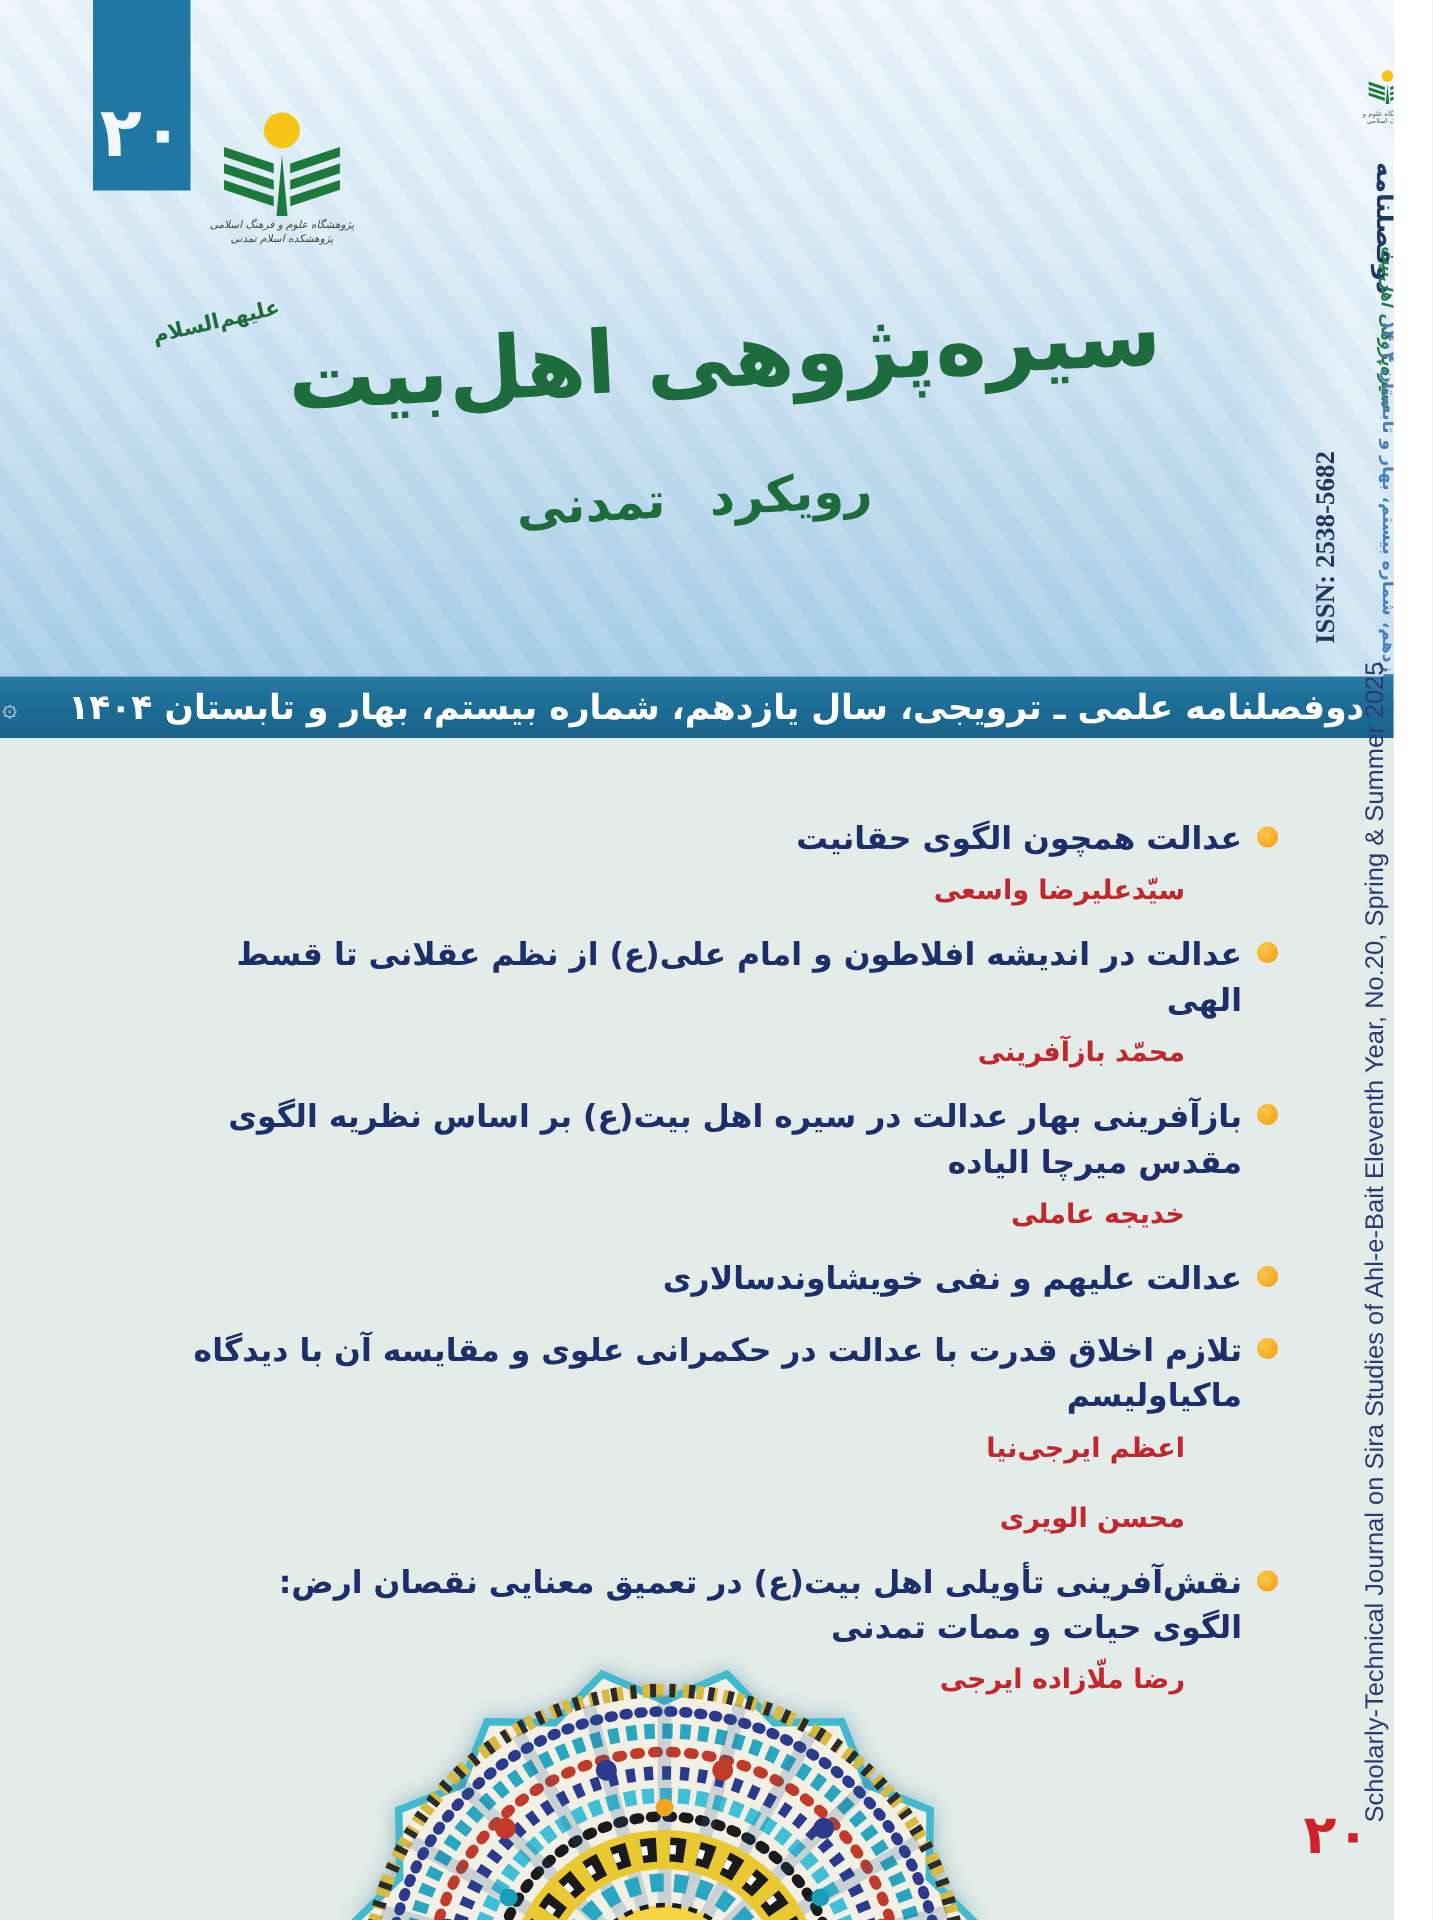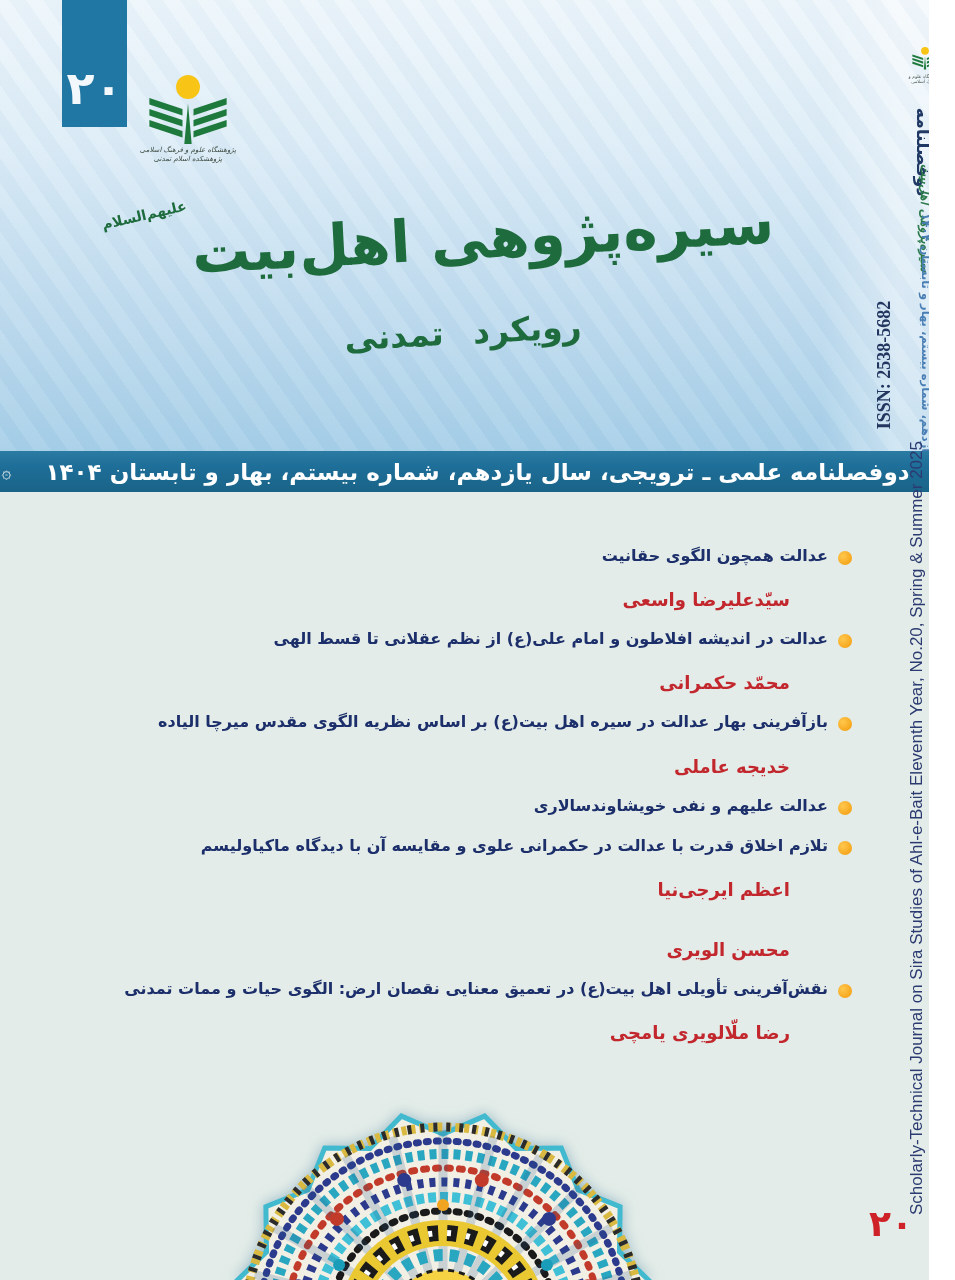--- a/index.html
+++ b/index.html
@@ -75,22 +75,22 @@
     position:absolute; right:103px; left:120px; top:52px;
     direction:rtl; display:flex; flex-direction:column; gap:17px;
   }
   .article { display:flex; flex-direction:column; }
   .a-title-row { display:flex; align-items:flex-start; gap:10px; }
   .bullet {
     flex:0 0 auto; width:14px; height:14px; border-radius:50%;
     background:radial-gradient(circle at 35% 35%, #ffc84d, #f6a71d 70%);
     margin-top:7px;
   }
-  .a-title { font-size:16px; font-weight:bold; color:#1c2f6b; line-height:1.45; }
-  .a-author { font-size:18px; font-weight:bold; color:#c3272e; margin:22px 62px 0 0; }
+  .a-title { font-size:21px; font-weight:bold; color:#1c2f6b; line-height:1.45; }
+  .a-author { font-size:18px; font-weight:bold; color:#c3272e; margin:9px 62px 0 0; }
   
   .bottom-num {
     position:absolute; right:16px; bottom:36px; color:#cf2128;
     font-size:36px; font-weight:bold;
   }
   
   .mandala { position:absolute; left:213px; bottom:0; filter:drop-shadow(0 0 7px rgba(90,140,170,0.55)); }
 </style>
 </head>
 <body>
@@ -170,21 +170,21 @@
           <span class="a-title">عدالت همچون الگوی حقانیت</span>
           </div>
         <div class="a-author">سیّدعلیرضا واسعی</div>
       </div>
 
       <div class="article">
         <div class="a-title-row">
             <span class="bullet"></span>
           <span class="a-title">عدالت در اندیشه افلاطون و امام علی(ع) از نظم عقلانی تا قسط الهی</span>
           </div>
-        <div class="a-author">محمّد حکمرانی</div>
+        <div class="a-author">محمّد بازآفرینی</div>
       </div>
 
       <div class="article">
         <div class="a-title-row">
             <span class="bullet"></span>
           <span class="a-title">بازآفرینی بهار عدالت در سیره اهل بیت(ع) بر اساس نظریه الگوی مقدس میرچا الیاده</span>
           </div>
         <div class="a-author">خدیجه عاملی</div>
       </div>
 
@@ -205,21 +205,21 @@
 
       <div class="article">
         <div class="a-author">محسن الویری</div>
       </div>
 
       <div class="article">
         <div class="a-title-row">
             <span class="bullet"></span>
           <span class="a-title">نقش‌آفرینی تأویلی اهل بیت(ع) در تعمیق معنایی نقصان ارض: الگوی حیات و ممات تمدنی</span>
           </div>
-        <div class="a-author">رضا ملّالویری یامچی</div>
+        <div class="a-author">رضا ملّازاده ایرجی</div>
       </div>
 
     </div>
   </div>
 
   <div class="rot-wrap ccw eng-wrap">
     <span>Scholarly-Technical Journal on  Sira Studies of Ahl-e-Bait   Eleventh Year, No.20, Spring &amp; Summer 2025</span>
   </div>
 
   <div class="bottom-num">۲۰</div>

